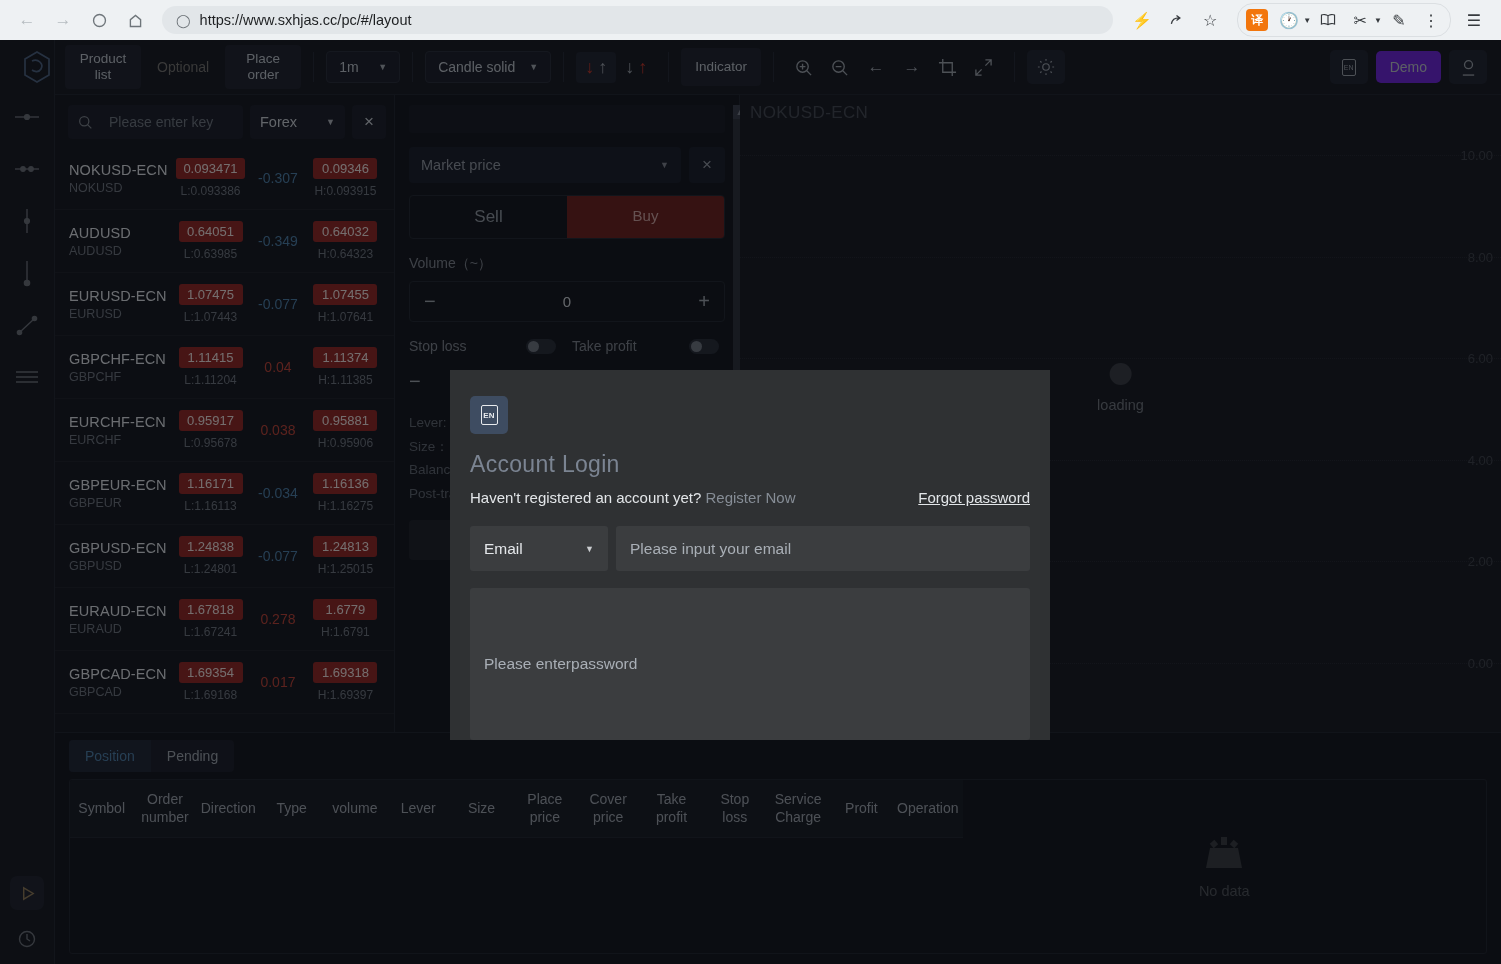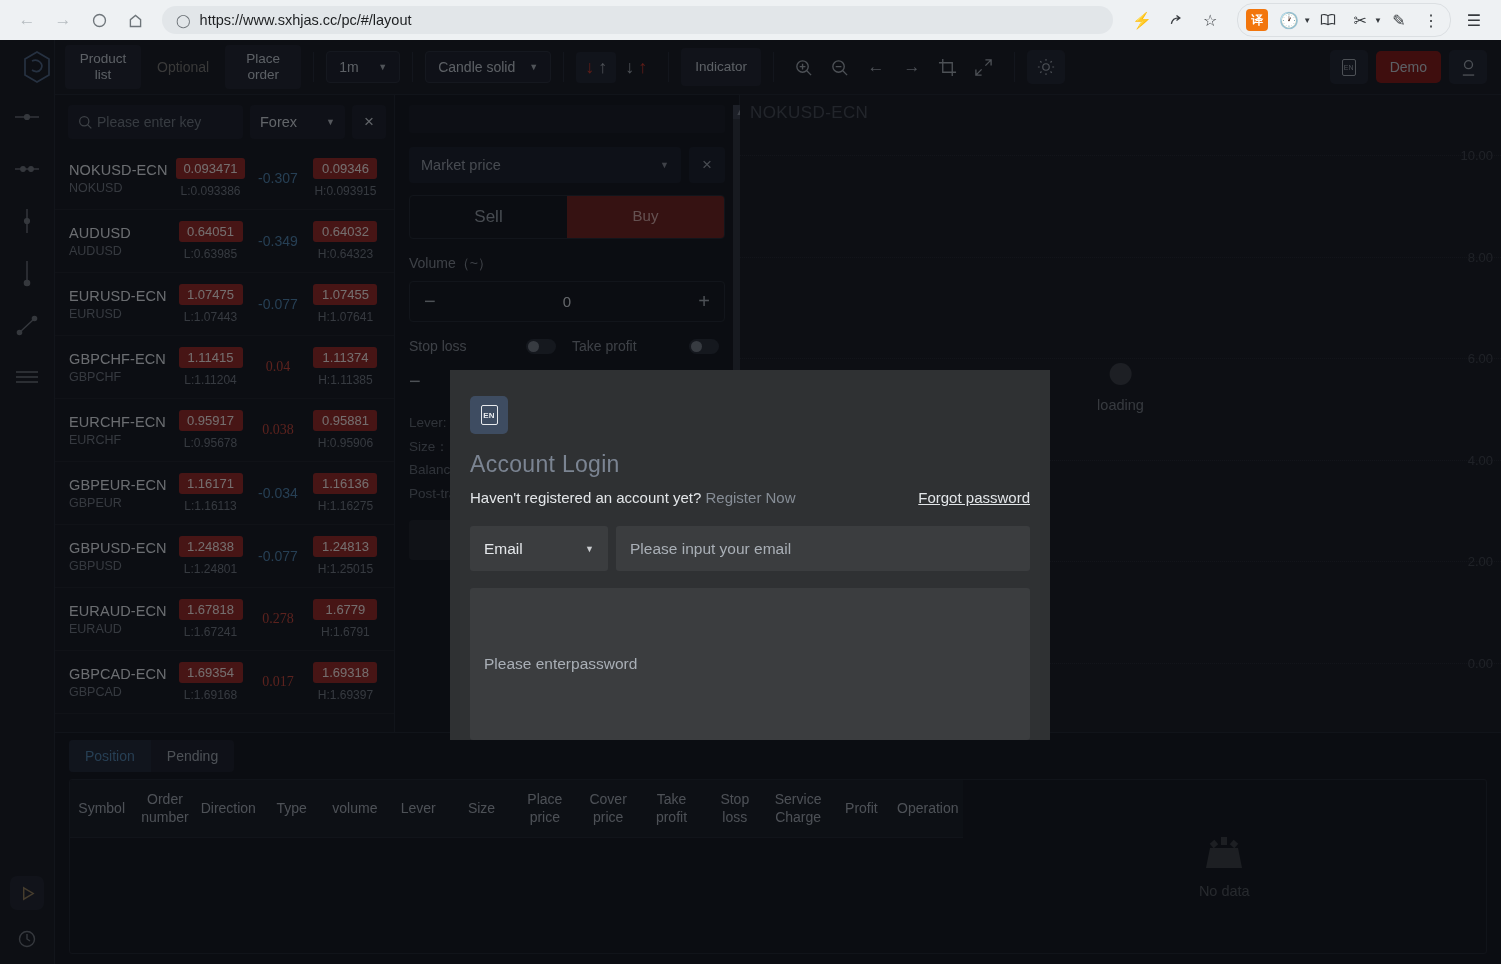--- a/index.html
+++ b/index.html
@@ -131,41 +131,41 @@
   .ticon {
     width: 36px; height: 32px; display:flex; align-items:center;
     justify-content:center; color:#9aa2ad; font-size:17px;
   }
   .tbox-icon {
     width: 38px; height: 34px; border-radius:5px; background:#232836;
     display:flex; align-items:center; justify-content:center;
     color:#9aa2ad; font-size:16px;
   }
   .demo-btn {
-    background:#7f1d1d; color:#b9c0ca; border-radius:5px;
+    background:#6d28d9; color:#b9c0ca; border-radius:5px;
     padding: 8px 14px; font-size:14px;text-align:center;
   }
 
   
   .body-row { flex:1; display:flex; min-height: 0; }
 
   
   .symbols {
     width: 340px; min-width: 340px;
     background: #181c26;
     border-right: 1px solid #232834;
     display:flex; flex-direction: column;
     overflow: hidden;
   }
   .sym-search {
     display:flex; align-items:center; gap:7px; padding: 10px 8px 8px 13px;
   }
   .sfield {
     flex:1; height: 34px; background:#1e2330; border-radius:4px;
-    display:flex; align-items:center; gap:4px; padding: 0 10px;
+    display:flex; align-items:center; gap:16px; padding: 0 10px;
     color:#6e7682; font-size:14px; overflow:hidden; white-space:nowrap;
   }
   .sdrop {
     width: 95px; height:34px; background:#1e2330; border-radius:4px;
     display:flex; align-items:center; justify-content:space-between;
     padding: 0 10px; color:#c4cad3; font-size:14.5px;
   }
   .sclose {
     width: 34px; height:34px; background:#1e2330; border-radius:4px;
     display:flex; align-items:center; justify-content:center;
@@ -183,21 +183,21 @@
   .sr-mid { width: 78px; text-align:center; }
   .sr-hi  { width: 78px; text-align:center; }
   .pillbox { display:flex; flex-direction:column; align-items:center; }
   .pill {
     background:#8e2b2b; color:#e9dcdc; border-radius:3px;
     font-size: 13px; padding: 3px 7px; min-width: 64px; text-align:center;
   }
   .lh { color:#6d7480; font-size:12px; margin-top:5px; }
   .chg { font-size: 14px; width: 66px; text-align:center; }
   .chg.neg { color:#4d7ea8; }
-  .chg.pos { color:#b8453c;font-family:Liberation Serif, serif; }
+  .chg.pos { color:#b8453c; }
 
   
   .order {
     width: 345px; min-width:345px;
     background:#171b24; border-right:1px solid #232834;
     padding: 10px 14px 0 14px; position:relative;
   }
   .op-title-skel { height:28px; background:#1d2230; border-radius:3px; opacity:.55;}
   .op-row { display:flex; gap:8px; margin-top: 14px; }
   .op-select {

